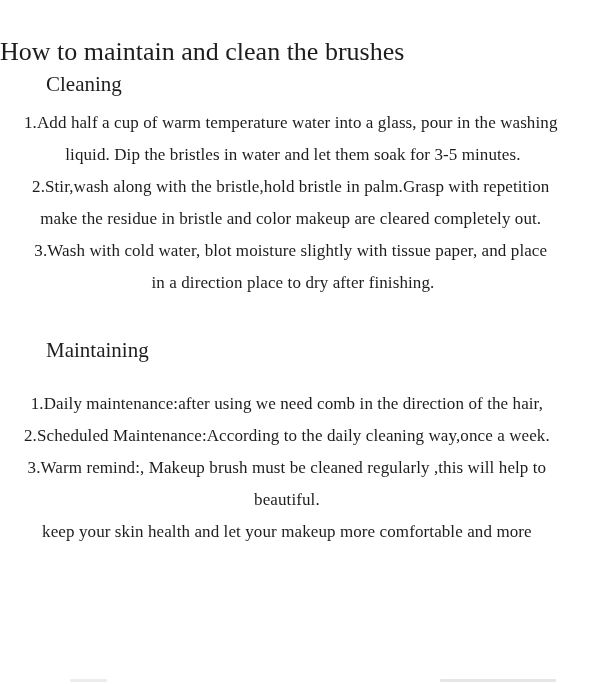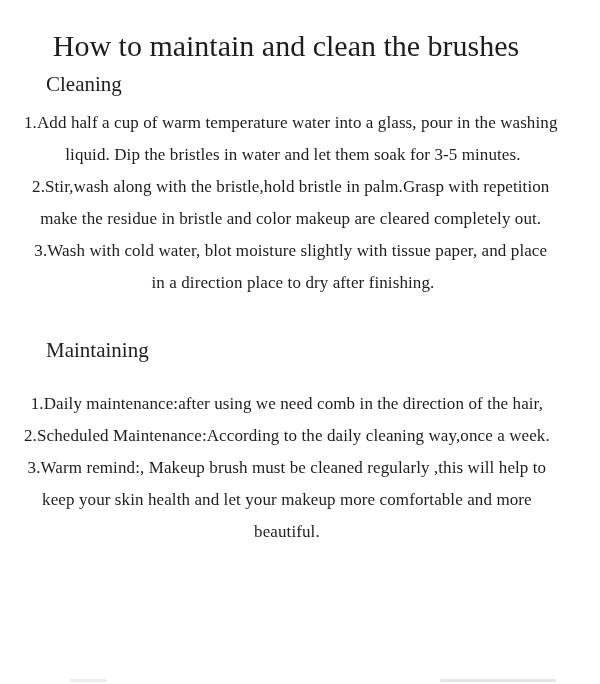--- a/index.html
+++ b/index.html
@@ -11,25 +11,25 @@
     position: relative;
     width: 600px;
     height: 684px;
     background: #ffffff;
     overflow: hidden;
     font-family: "Liberation Serif", "DejaVu Serif", serif;
     color: #1d1d1d;
   }
   .doc-title {
     position: absolute;
-    top: 28px;
+    top: 36px;
     left: 0;
     width: 572px;
-    text-align: center;
-    font-size: 30px;
+    text-align: left;
+    font-size: 26px;
     line-height: 1.2;
     white-space: pre;
   }
   .section-heading {
     position: absolute;
     left: 22px;
     font-size: 21px;
     line-height: 1.2;
     white-space: pre;
     margin-left: 24px;
@@ -86,20 +86,20 @@
     <div class="text-line">3.Wash with cold water, blot moisture slightly with tissue paper, and place</div>
     <div class="text-line"> in a direction place to dry after finishing.</div>
   </div>
 
   <div class="section-heading heading-maintaining">Maintaining</div>
 
   <div class="lines-block lines-maintaining">
     <div class="text-line">1.Daily maintenance:after using we need comb in the direction of the hair,</div>
     <div class="text-line">2.Scheduled Maintenance:According to the daily cleaning way,once a week.</div>
     <div class="text-line">3.Warm remind:, Makeup brush must be cleaned regularly ,this will help to</div>
+    <div class="text-line">beautiful.</div>
     <div class="text-line">keep your skin health and let your makeup more comfortable and more</div>
-    <div class="text-line">beautiful.</div>
   </div>
 
   <div class="bottom-fragment bottom-fragment-left"></div>
   <div class="bottom-fragment bottom-fragment-right"></div>
 
 </div>
 
 </body></html>

